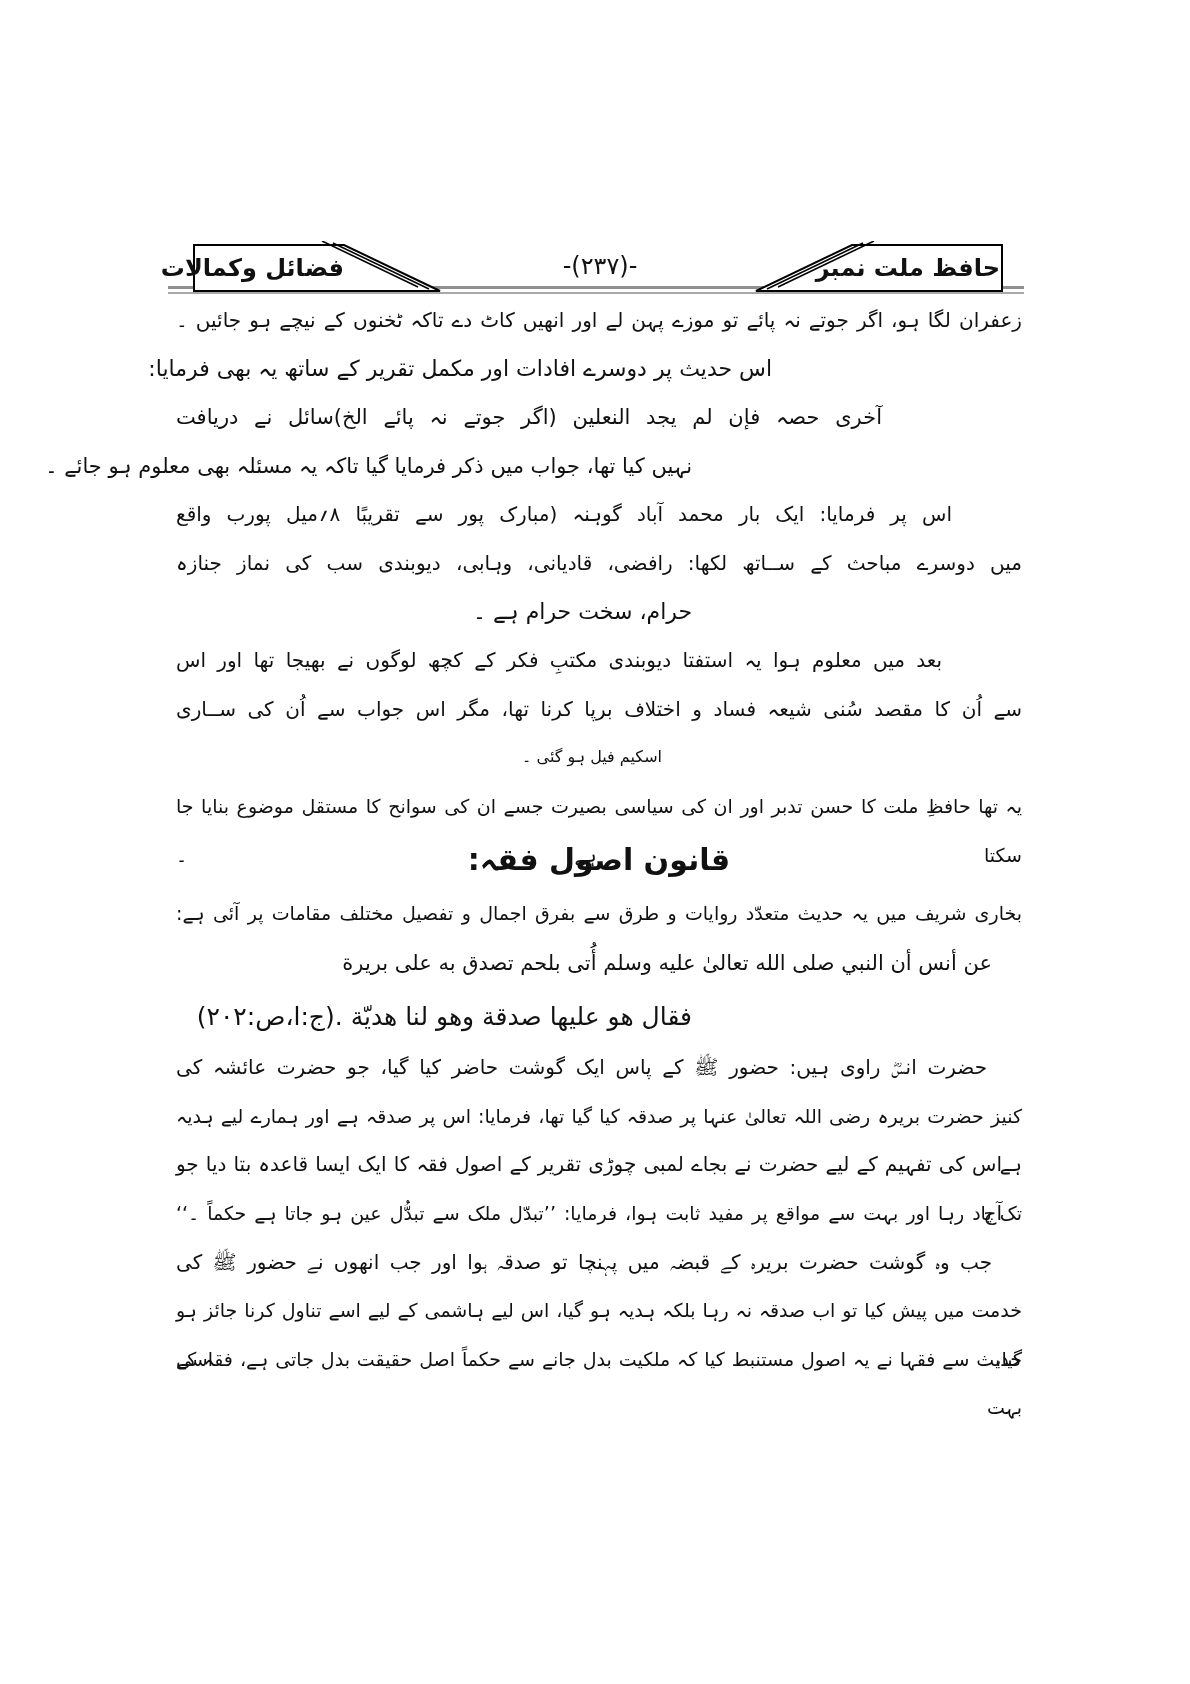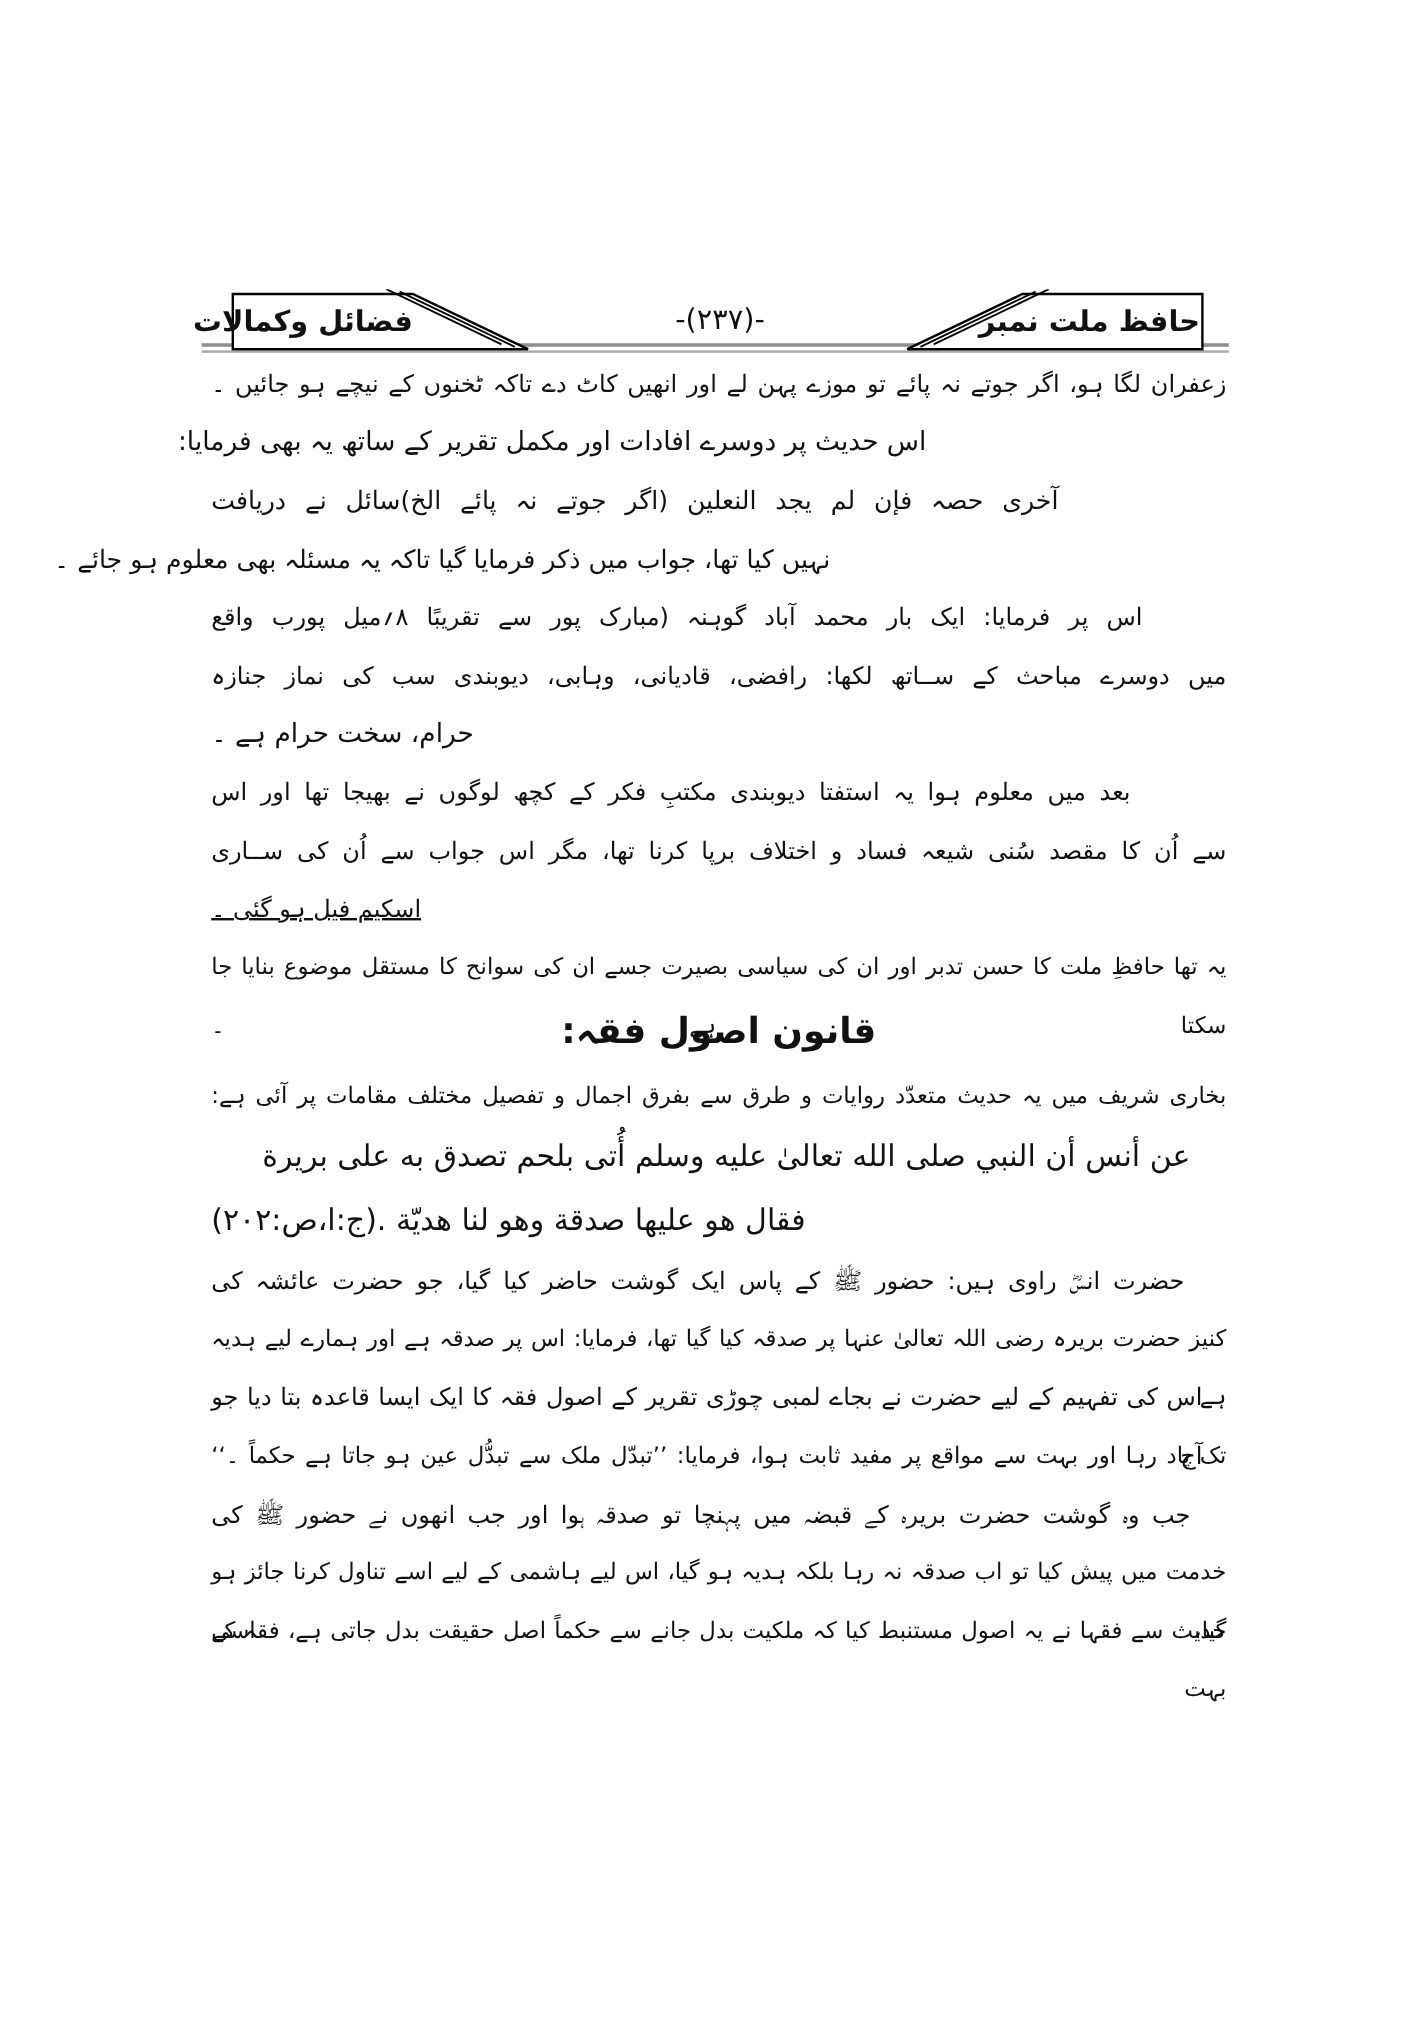--- a/index.html
+++ b/index.html
@@ -37,21 +37,21 @@
   }
   
   #text-body{
     position:absolute;left:176px;top:296px;width:846px;direction:rtl;
   }
   .line{
     direction:rtl;height:48.6px;line-height:48.6px;
     white-space:nowrap;overflow:visible;
   }
   .lf{white-space:normal;text-align:justify;text-align-last:justify;}
-  .ls{text-align:left;}
+  .ls{text-align:right;}
   .la{height:53px;line-height:53px;}
   .lh{height:58px;line-height:58px;font-weight:bold;text-align:center;}
 </style>
 </head>
 <body>
 
 <div id="page">
 
   <div id="header">
 
@@ -81,25 +81,25 @@
   <div id="text-body">
       <div class="line lf" style="font-size: 20px;">زعفران لگا ہو، اگر جوتے نہ پائے تو موزے پہن لے اور انھیں کاٹ دے تاکہ ٹخنوں کے نیچے ہو جائیں ۔</div>
       <div class="line ls" style="padding-right: 250px; font-size: 22px;">اس حدیث پر دوسرے افادات اور مکمل تقریر کے ساتھ یہ بھی فرمایا:</div>
       <div class="line lf" style="padding-right: 140px; font-size: 21px;">آخری حصہ فإن لم يجد النعلين (اگر جوتے نہ پائے الخ)سائل نے دریافت</div>
       <div class="line ls" style="padding-right: 330px; font-size: 21px;">نہیں کیا تھا، جواب میں ذکر فرمایا گیا تاکہ یہ مسئلہ بھی معلوم ہو جائے ۔</div>
       <div class="line lf" style="padding-right: 70px; font-size: 20px;">اس پر فرمایا: ایک بار محمد آباد گوہنہ (مبارک پور سے تقریبًا ۸؍میل پورب واقع</div>
       <div class="line lf" style="font-size: 20px;">میں دوسرے مباحث کے ســاتھ لکھا: رافضی، قادیانی، وہابی، دیوبندی سب کی نماز جنازہ</div>
       <div class="line ls" style="padding-right: 330px; font-size: 22px;">حرام، سخت حرام ہے ۔</div>
       <div class="line lf" style="padding-right: 80px; font-size: 20px;">بعد میں معلوم ہوا یہ استفتا دیوبندی مکتبِ فکر کے کچھ لوگوں نے بھیجا تھا اور اس</div>
       <div class="line lf" style="font-size: 20px;">سے اُن کا مقصد سُنی شیعہ فساد و اختلاف برپا کرنا تھا، مگر اس جواب سے اُن کی ســاری</div>
-      <div class="line ls" style="padding-right: 360px; font-size: 20px; text-decoration: underline;">اسکیم فیل ہو گئی ۔</div>
+      <div class="line ls" style="padding-right: 360px; font-size: 16px;">اسکیم فیل ہو گئی ۔</div>
       <div class="line lf" style="font-size: 19px;">یہ تھا حافظِ ملت کا حسن تدبر اور ان کی سیاسی بصیرت جسے ان کی سوانح کا مستقل موضوع بنایا جا سکتا ہے ۔</div>
       <div class="line lh" style="font-size: 30px;">قانون اصول فقہ:</div>
       <div class="line lf" style="font-size: 19px;">بخاری شریف میں یہ حدیث متعدّد روایات و طرق سے بفرق اجمال و تفصیل مختلف مقامات پر آئی ہے:</div>
-      <div class="line la ls" style="padding-right: 30px; padding-left: 45px; font-size: 25px;">عن أنس أن النبي صلى الله تعالىٰ عليه وسلم أُتى بلحم تصدق به على بريرة</div>
+      <div class="line la ls" style="padding-right: 30px; padding-left: 45px; font-size: 21px;">عن أنس أن النبي صلى الله تعالىٰ عليه وسلم أُتى بلحم تصدق به على بريرة</div>
       <div class="line la ls" style="padding-right: 330px; font-size: 25px;">فقال هو عليها صدقة وهو لنا هديّة .(ج:ا،ص:۲۰۲)</div>
       <div class="line lf" style="padding-right: 35px; font-size: 20px;">حضرت انسؓ راوی ہیں: حضور ﷺ کے پاس ایک گوشت حاضر کیا گیا، جو حضرت عائشہ کی</div>
       <div class="line lf" style="font-size: 19px;">کنیز حضرت بریرہ رضی اللہ تعالیٰ عنہا پر صدقہ کیا گیا تھا، فرمایا: اس پر صدقہ ہے اور ہمارے لیے ہدیہ ہے ۔</div>
       <div class="line lf" style="padding-right: 20px; font-size: 20px;">اس کی تفہیم کے لیے حضرت نے بجاے لمبی چوڑی تقریر کے اصول فقہ کا ایک ایسا قاعدہ بتا دیا جو آج</div>
       <div class="line lf" style="font-size: 19px;">تک یاد رہا اور بہت سے مواقع پر مفید ثابت ہوا، فرمایا: ’’تبدّل ملک سے تبدُّل عین ہو جاتا ہے حکماً ۔‘‘</div>
       <div class="line lf" style="padding-right: 30px; font-size: 20px;">جب وہ گوشت حضرت بریرہ کے قبضہ میں پہنچا تو صدقہ ہوا اور جب انھوں نے حضور ﷺ کی</div>
       <div class="line lf" style="font-size: 19px;">خدمت میں پیش کیا تو اب صدقہ نہ رہا بلکہ ہدیہ ہو گیا، اس لیے ہاشمی کے لیے اسے تناول کرنا جائز ہو گیا، اسی</div>
       <div class="line lf" style="font-size: 19px;">حدیث سے فقہا نے یہ اصول مستنبط کیا کہ ملکیت بدل جانے سے حکماً اصل حقیقت بدل جاتی ہے، فقہ کے بہت</div>
     </div>
 

